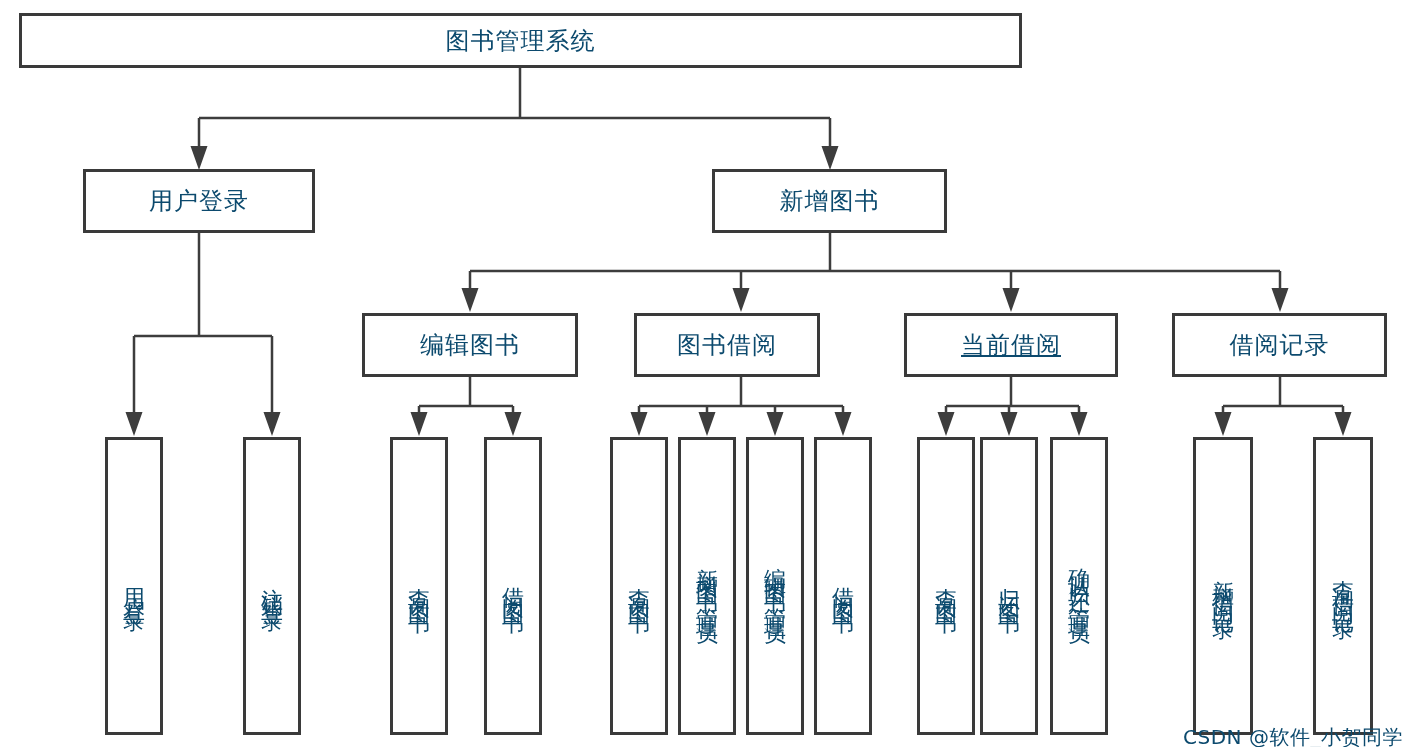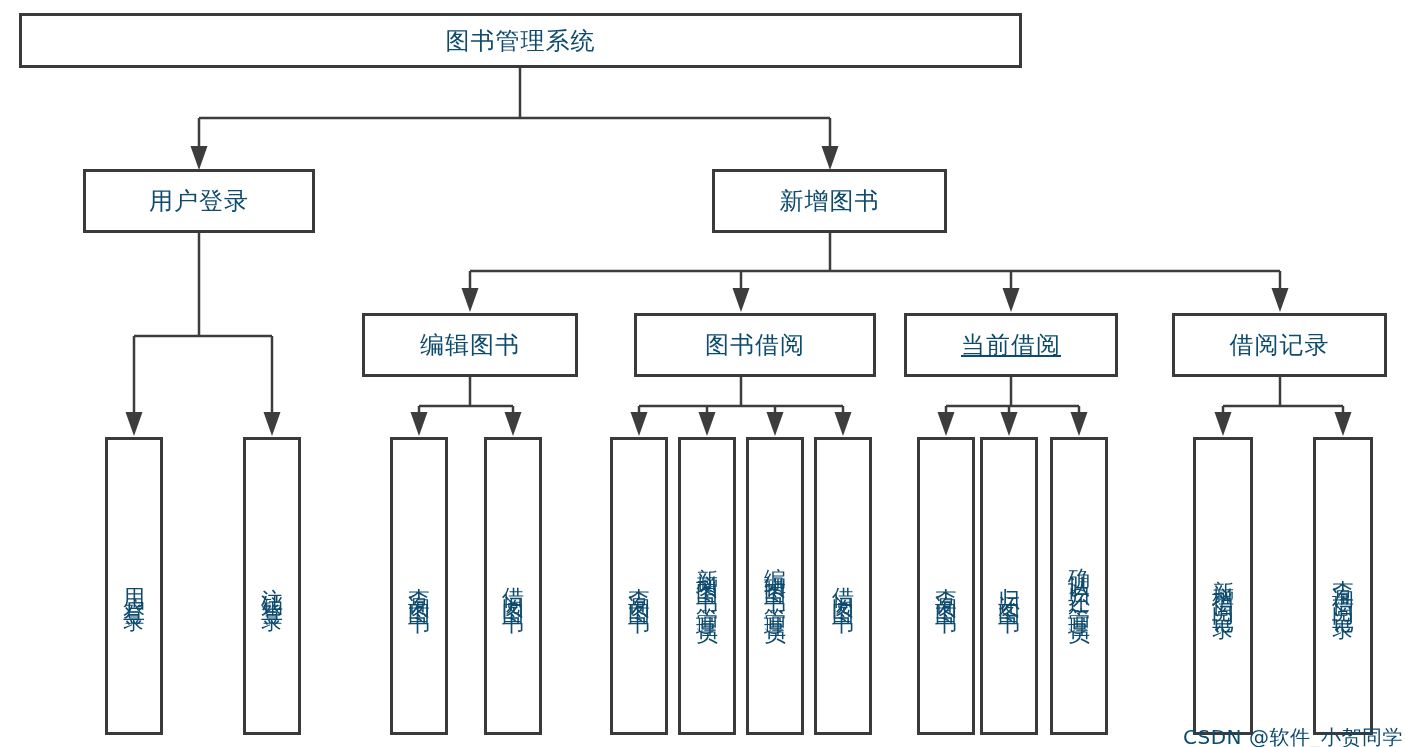--- a/index.html
+++ b/index.html
@@ -15,21 +15,21 @@
     display:flex;align-items:center;justify-content:center;
     color:#0c4a6e;
   }
   .h{font-size:24px;letter-spacing:1px;white-space:nowrap;}
   .v{font-size:22px;}
   .vt{writing-mode:vertical-lr;text-orientation:mixed;letter-spacing:8px;line-height:1;}
   #root {left:19px; top:13px; width:1003px;height:55px;}
   #l2-0 {left:83px; top:169px;width:232px; height:64px;}
   #l2-1 {left:712px; top:169px;width:235px; height:64px;}
   #l3-0 {left:362px; top:313px;width:216px; height:64px;}
-  #l3-1 {left:634px; top:313px;width:242px; height:64px;}
+  #l3-1 {left:634px; top:313px;width:186px; height:64px;}
   #l3-2 {left:904px; top:313px;width:214px; height:64px;text-decoration:underline;}
   #l3-3 {left:1172px;top:313px;width:215px; height:64px;}
   .leaf {top:437px;width:58px;height:298px;}
   #leaf-0 {left:105px;}
   #leaf-1 {left:243px;}
   #leaf-2 {left:390px;}
   #leaf-3 {left:484px;}
   #leaf-4 {left:610px;}
   #leaf-5 {left:678px;}
   #leaf-6 {left:746px;}

